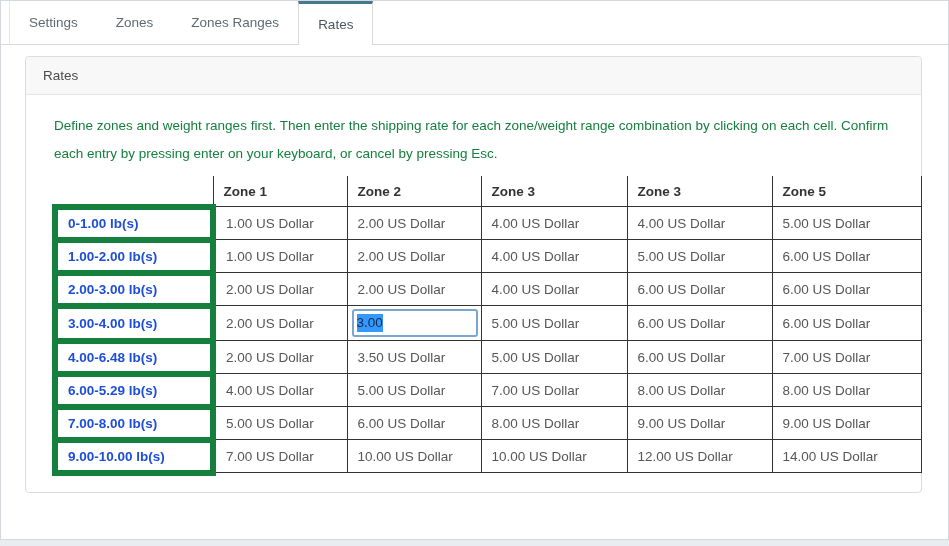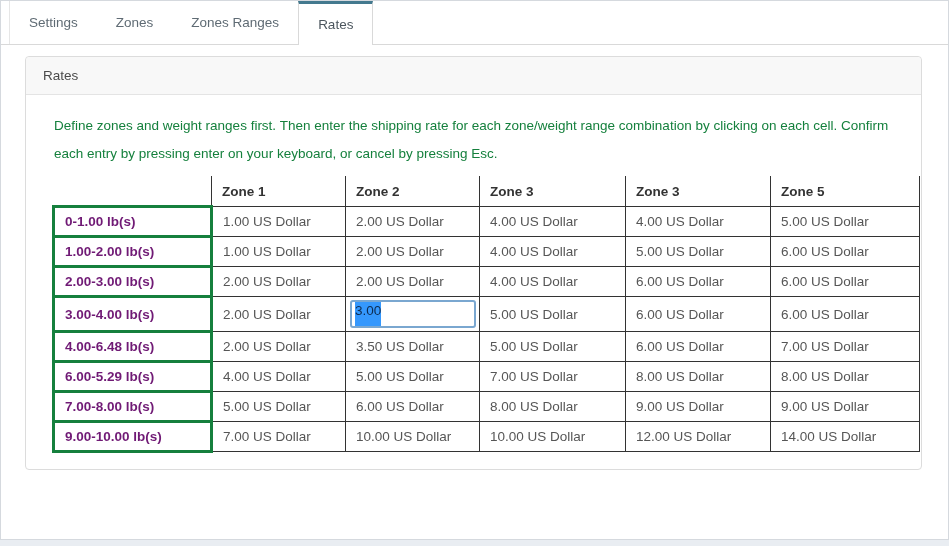--- a/index.html
+++ b/index.html
@@ -82,37 +82,37 @@
   }
   .rates thead th {
     border:1px solid #333;
     border-top:none;
     font-weight:bold;
     color:#333;
     padding:8px 10px 7px;
   }
   .rates thead th:first-child { border-left:none; }
   .rates tbody th {
-    border:3px solid #15803d;
+    border:6px solid #15803d;
     font-weight:bold;
-    color:#701a75;
+    color:#1d4ed8;
   }
   .rates tbody td {
     border:1px solid #333;
     color:#565656;
     cursor:pointer;
   }
   .rates td.editing { padding:3px 4px; }
   .rate-input {
     width:126px; height:28px;
     border:2px solid #7aa7d0;
     border-radius:3px;
     background:#fff;
-    display:flex; 
-    padding:0 3px;
+    display:flex; align-items:center;
+    padding:7px 3px;
     font-size:13.5px;
     cursor:text;
   }
   .rate-input .sel {
     background:var(--selection);
     color:#0e2c50;
     padding:1px 0 2px;
   }
 </style>
 </head>

